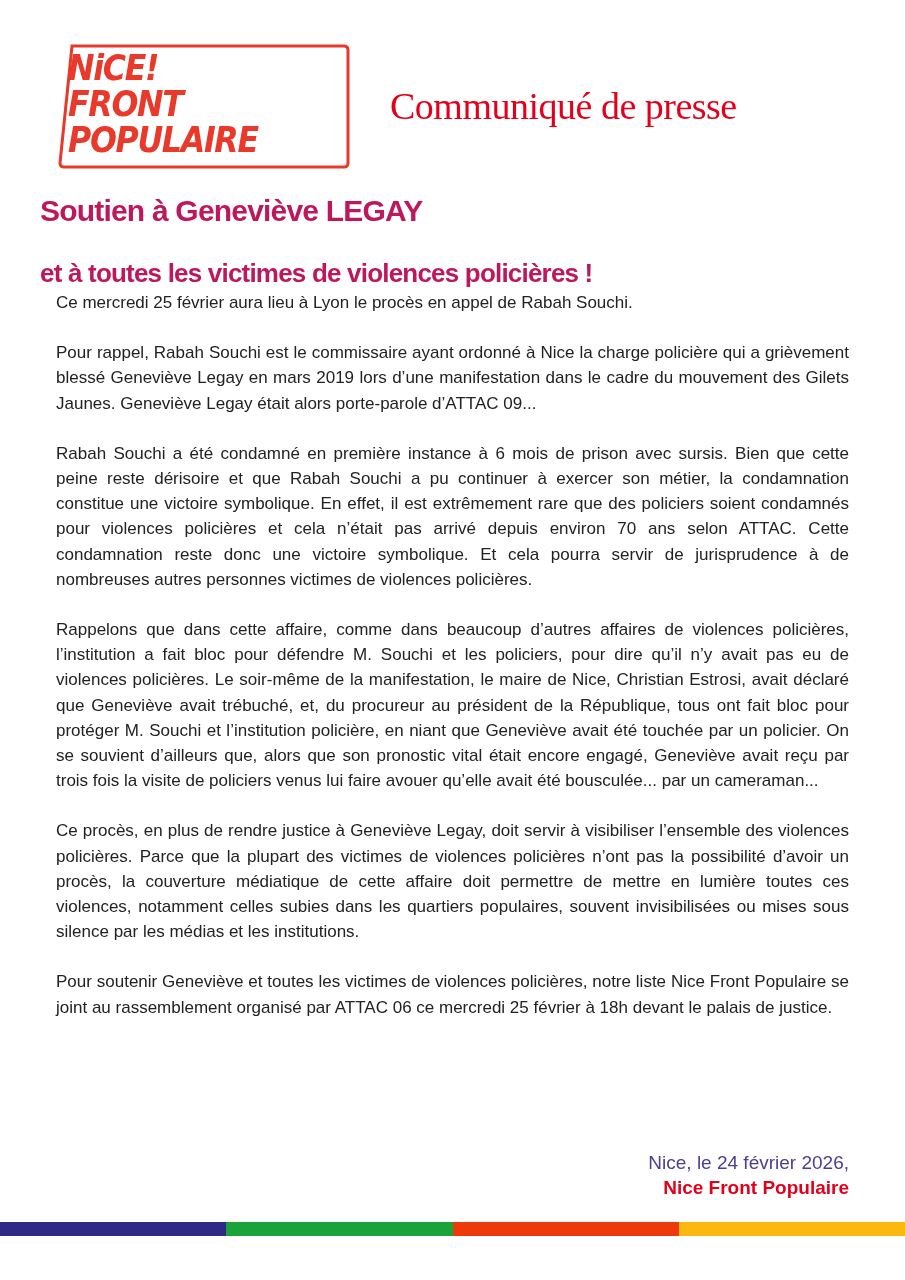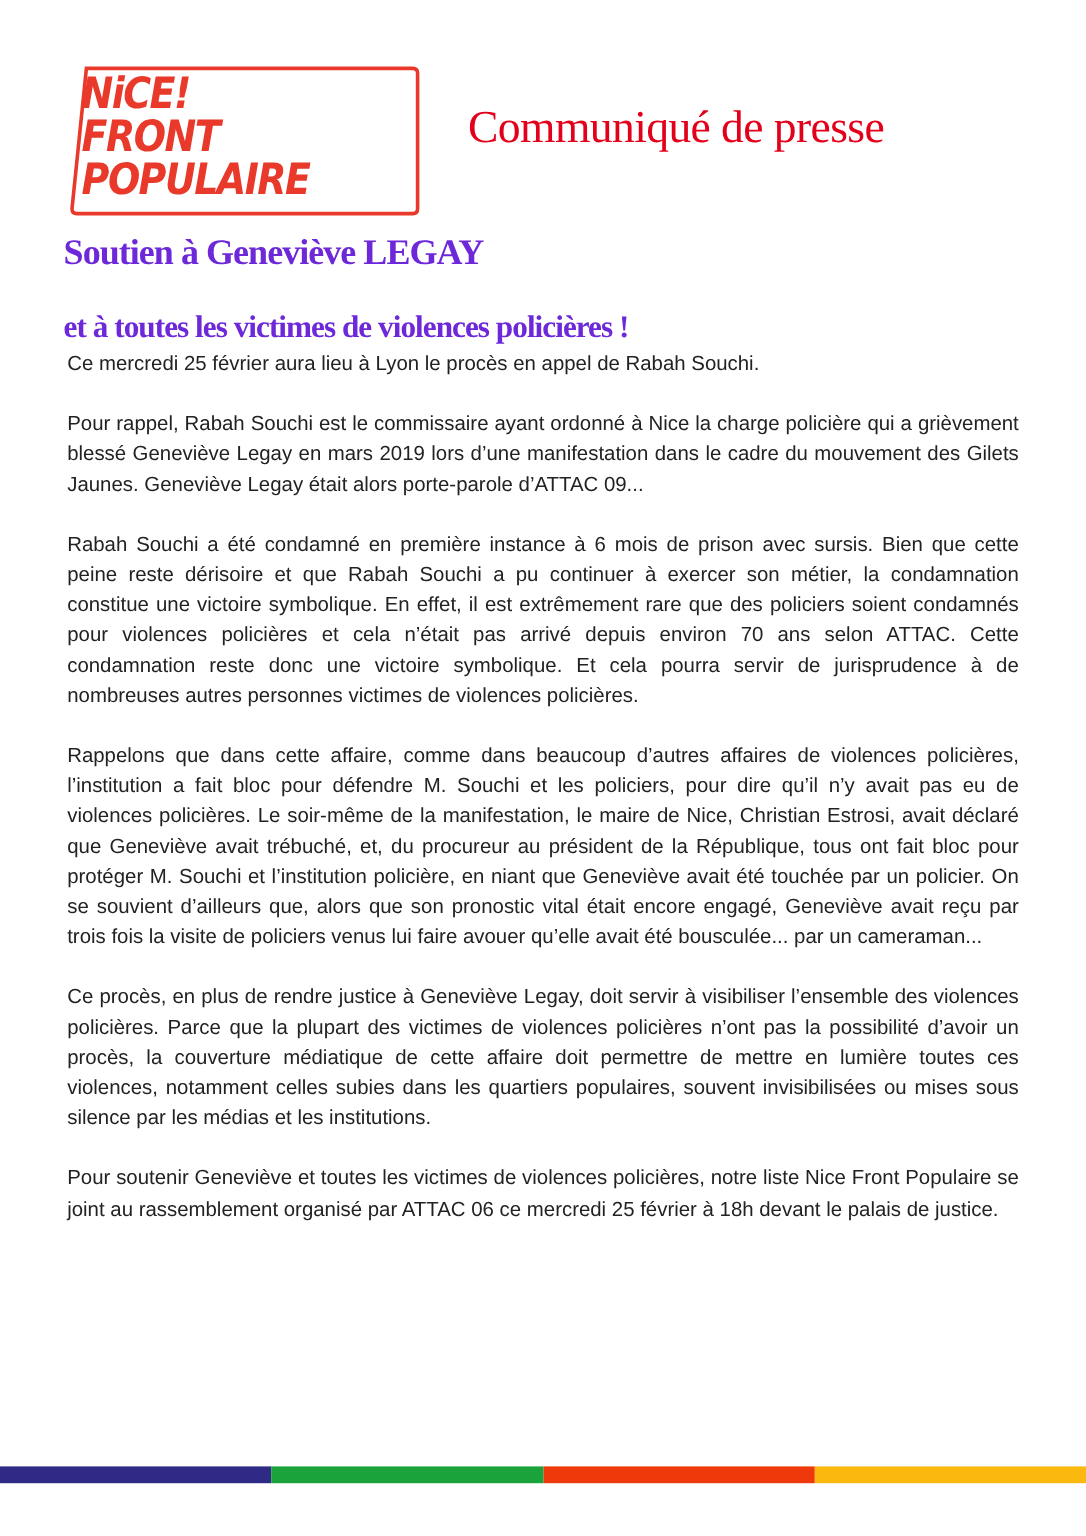--- a/index.html
+++ b/index.html
@@ -1,30 +1,30 @@
 <!DOCTYPE html>
 <html><head>
 <meta charset="utf-8">
 <style>
   html, body { margin: 0; padding: 0; background: #ffffff; }
   body { width: 905px; height: 1280px; position: relative; overflow: hidden;
          font-family: "Liberation Sans", "DejaVu Sans", sans-serif; color: #1f1f1f; }
 
-  .logo { position: absolute; left: 58px; top: 55px; width: 292px; height: 149px; }
+  .logo { position: absolute; left: 58px; top: 44px; width: 292px; height: 149px; }
   .logo svg { position: absolute; left: 0; top: 0; width: 292px; height: 125px; }
   .logo-lines { position: absolute; left: 10px; top: 6px; font-family: "DejaVu Sans", sans-serif;
                 font-weight: bold; font-style: italic; color: #e8392a; line-height: 36px;
                 font-size: 36px; letter-spacing: -1.5px; transform: scaleX(0.88); transform-origin: left top; }
   .logo-lines div { white-space: nowrap; }
 
   .press-title { position: absolute; left: 390px; top: 84px; font-size: 38px; color: #e3001b;
                  font-family: Liberation Serif, serif; letter-spacing: -0.5px; white-space: nowrap; }
 
-  .headline { position: absolute; left: 53px; top: 192px; color: #6d28d9; font-weight: bold;
-              font-family: Liberation Serif, serif; }
+  .headline { position: absolute; left: 40px; top: 192px; color: #be185d; font-weight: bold;
+              font-family: Liberation Sans, sans-serif; }
   .headline .h1 { font-size: 30px; line-height: 38px; letter-spacing: -0.8px; white-space: nowrap; }
   .headline .h2 { font-size: 26px; line-height: 34px; letter-spacing: -0.8px; white-space: nowrap; margin-top: 26px; }
 
   .body { position: absolute; left: 56px; top: 290px; width: 793px; font-size: 17px; line-height: 25.2px;
           color: #222; }
   .body p { margin: 0 0 25px 0; text-align: justify; text-align-last: left; }
 
   .sign { position: absolute; right: 56px; top: 1150px; text-align: right; font-size: 19px; line-height: 25px; }
   .sign .place { color: #4b3f8f; }
   .sign .org { color: #e3001b; font-weight: bold; }
@@ -56,20 +56,22 @@
 <div class="body">
   <p>Ce mercredi 25 février aura lieu à Lyon le procès en appel de Rabah Souchi.</p>
   <p>Pour rappel, Rabah Souchi est le commissaire ayant ordonné à Nice la charge policière qui a grièvement blessé Geneviève Legay en mars 2019 lors d’une manifestation dans le cadre du mouvement des  Gilets Jaunes. Geneviève Legay était alors porte-parole d’ATTAC 09...</p>
   <p>Rabah Souchi a été condamné en première instance à 6 mois de prison avec sursis. Bien que cette peine reste dérisoire et que Rabah Souchi a pu continuer à exercer son métier, la condamnation constitue une victoire symbolique. En effet, il est extrêmement rare que des policiers soient condamnés pour violences policières et cela n’était pas arrivé depuis environ 70 ans selon ATTAC. Cette condamnation reste donc une victoire symbolique. Et cela pourra servir de jurisprudence à de nombreuses autres personnes victimes de violences policières.</p>
   <p>Rappelons que dans cette affaire, comme dans beaucoup d’autres affaires de violences policières, l’institution a fait bloc pour défendre M. Souchi et les policiers, pour dire qu’il n’y avait pas eu de violences policières. Le soir-même de la manifestation, le maire de Nice, Christian Estrosi, avait déclaré que Geneviève avait trébuché, et, du procureur au président de la République, tous ont fait bloc pour protéger M. Souchi et l’institution policière, en niant que Geneviève avait été touchée par un policier. On se souvient d’ailleurs que, alors que son pronostic vital était encore engagé, Geneviève avait reçu par trois fois la visite de policiers venus lui faire avouer qu’elle avait été bousculée... par un cameraman...</p>
   <p>Ce procès, en plus de rendre justice à Geneviève Legay, doit servir à visibiliser l’ensemble des violences policières. Parce que la plupart des victimes de violences policières n’ont pas la possibilité d’avoir un procès, la couverture médiatique de cette affaire doit permettre de mettre en lumière toutes ces violences, notamment celles subies dans les quartiers populaires, souvent invisibilisées ou mises sous silence par les médias et les institutions.</p>
   <p>Pour soutenir Geneviève et toutes les victimes de violences policières, notre  liste Nice Front Populaire se joint au rassemblement organisé par ATTAC 06 ce mercredi 25 février à 18h devant le palais de justice.</p>
 </div>
 
 <div class="sign">
+  <div class="place">Nice, le 24 février 2026,</div>
+  <div class="org">Nice Front Populaire</div>
 </div>
 
 <div class="stripe">
   <div style="background: rgb(46, 42, 133);"></div>
   <div style="background: rgb(26, 163, 58);"></div>
   <div style="background: rgb(238, 58, 10);"></div>
   <div style="background: rgb(251, 184, 15);"></div>
 </div>
 
 </body></html>

